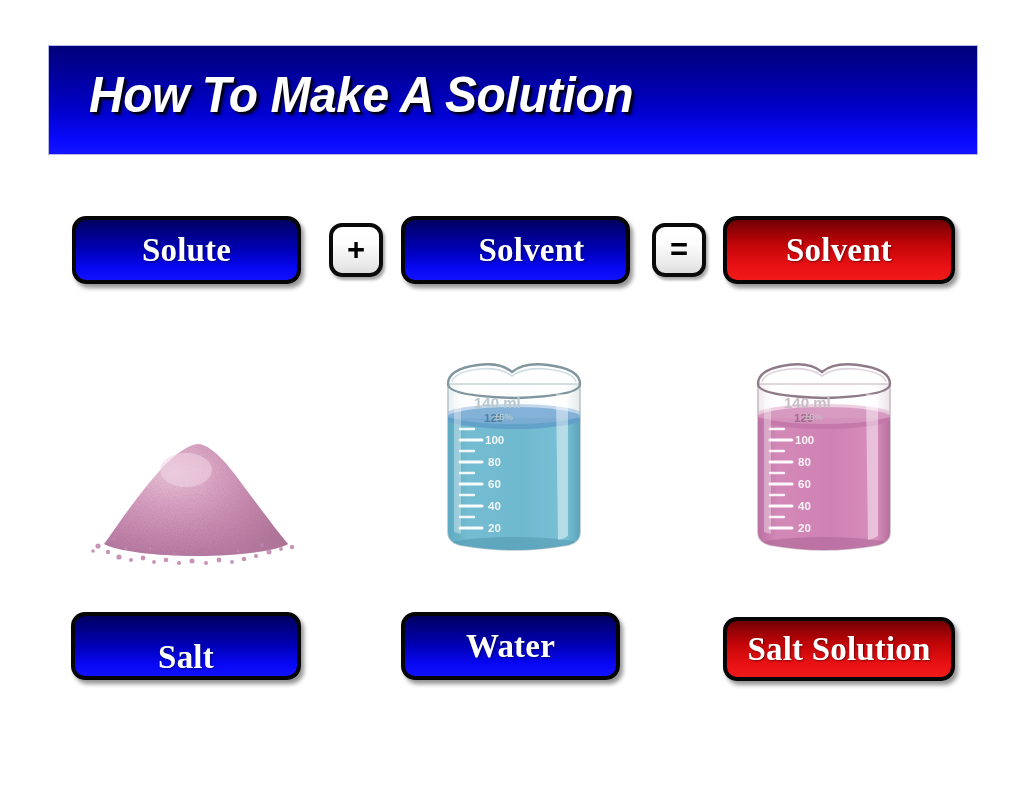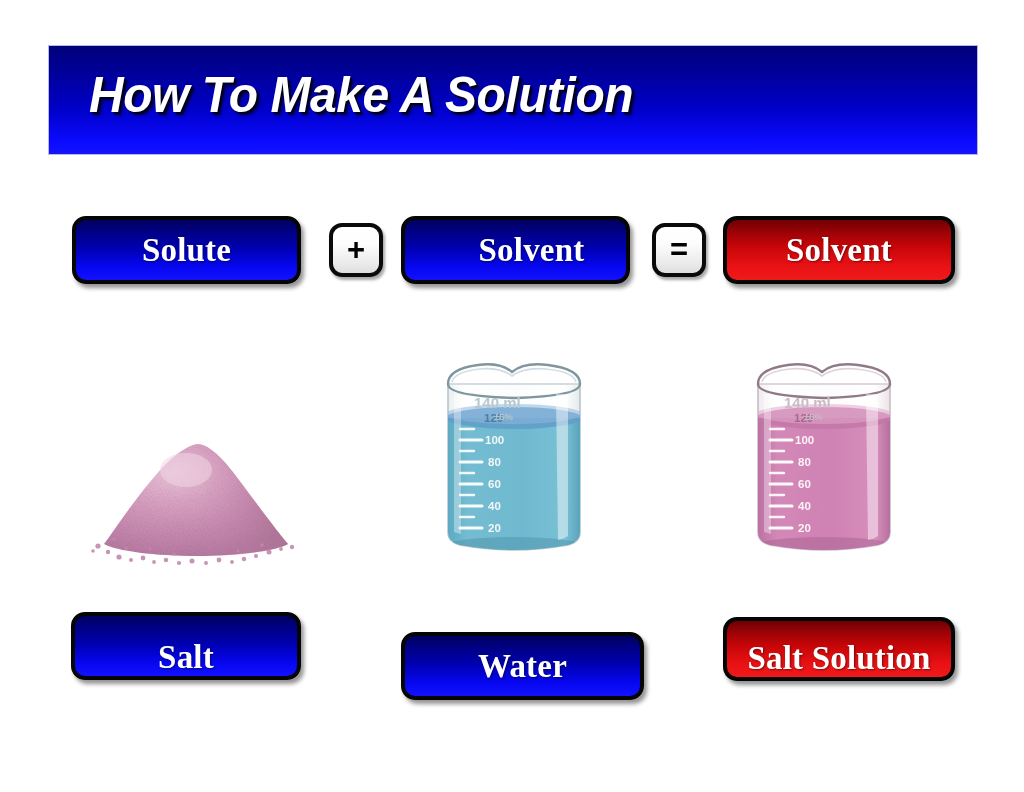--- a/index.html
+++ b/index.html
@@ -74,22 +74,22 @@
     text-shadow: 1px 1px 2px rgba(0,0,0,0.45);
   }
 
   
   #btn-solute   { left: 72px;  top: 216px; width: 229px; height: 68px; }
   #btn-solvent  { left: 401px; top: 216px; width: 229px; height: 68px; padding-left: 32px; }
   #btn-solution { left: 723px; top: 216px; width: 232px; height: 68px; }
 
   
   #btn-salt          { left: 71px;  top: 612px; width: 230px; height: 68px; align-items: flex-end; }
-  #btn-water         { left: 401px; top: 632px; width: 243px; height: 68px; }
-  #btn-salt-solution { left: 723px; top: 617px; width: 232px; height: 64px; align-items: flex-end; }
+  #btn-water         { left: 401px; top: 612px; width: 219px; height: 68px; }
+  #btn-salt-solution { left: 723px; top: 617px; width: 232px; height: 64px; }
 
   
   .op-box {
     position: absolute;
     box-sizing: border-box;
     width: 54px;
     height: 54px;
     border: 4px solid #0a0a0a;
     border-radius: 13px;
     background: linear-gradient(to bottom, #ffffff 0%, #fdfdfd 35%, #ebebeb 78%, #dedede 100%);

